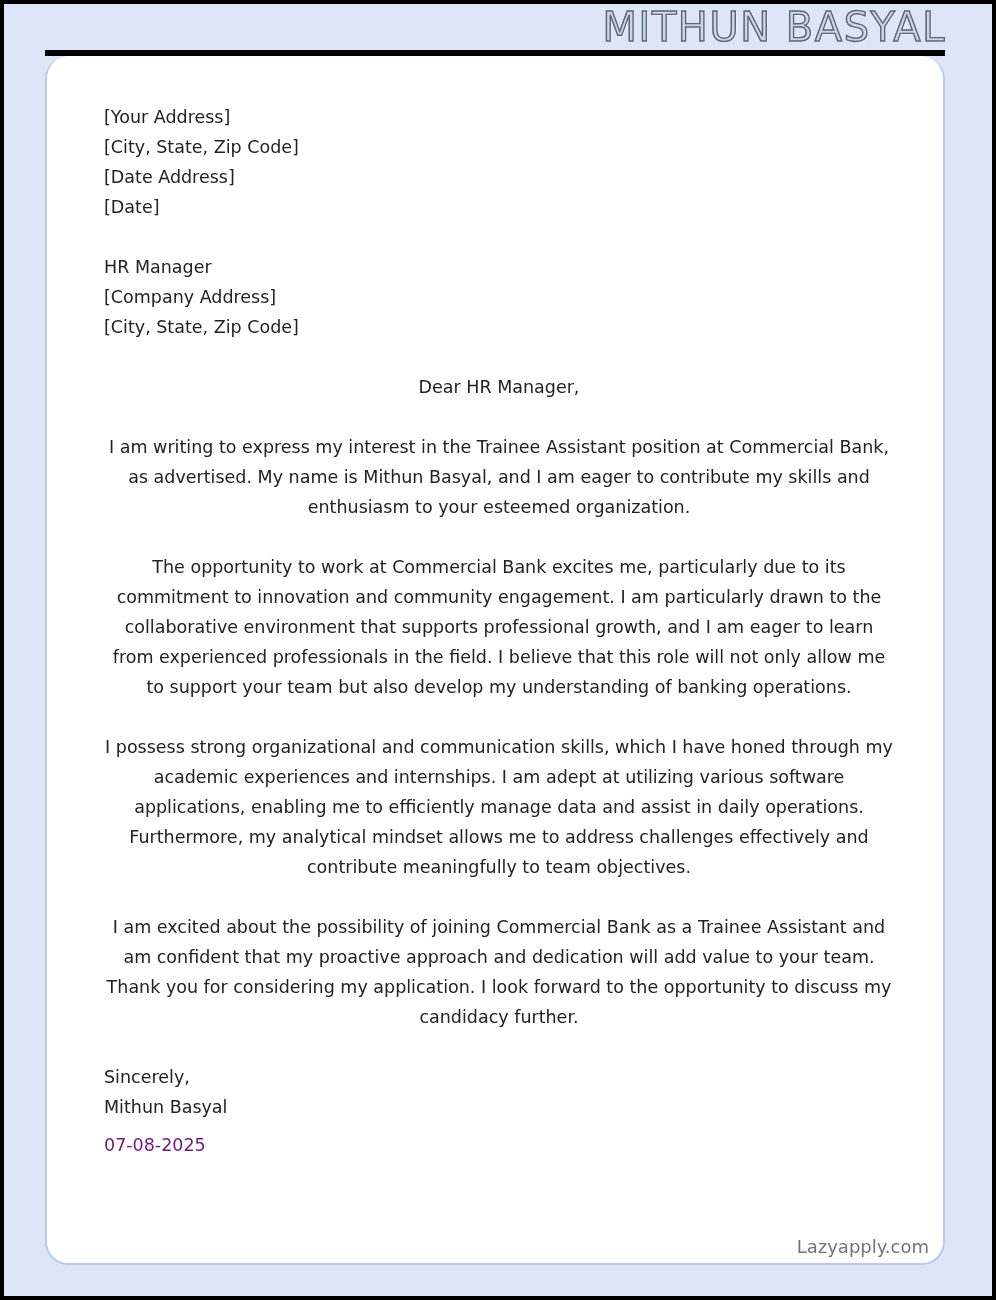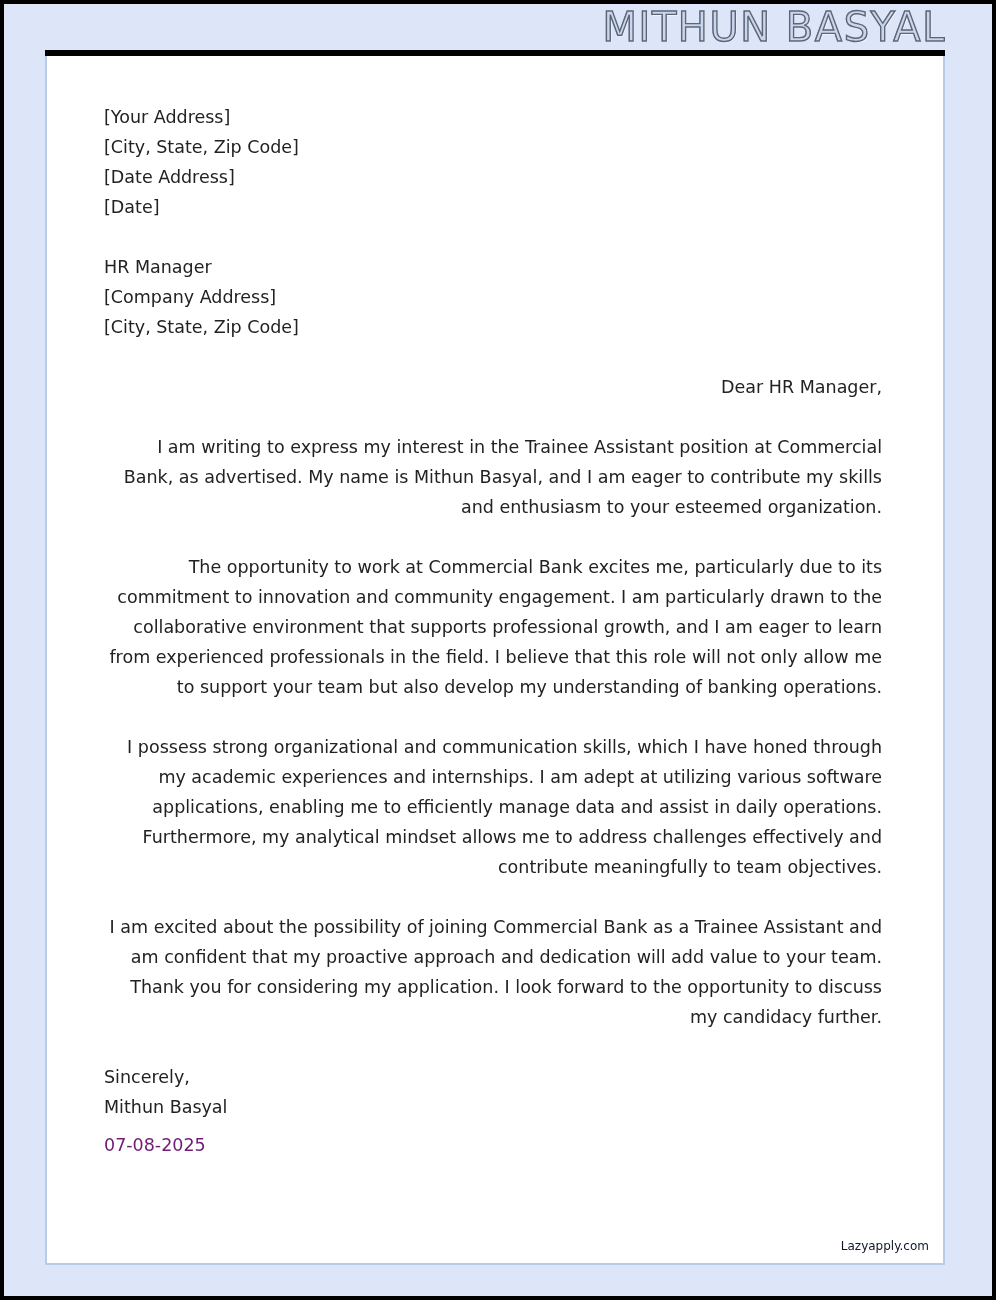--- a/index.html
+++ b/index.html
@@ -67,20 +67,21 @@
     left: 41px;
     top: 52px;
     width: 900px;
     height: 1209px;
     box-sizing: border-box;
     background: #ffffff;
     border-left: 2px solid #b9cbe8;
     border-right: 2px solid #b9cbe8;
     border-bottom: 2px solid #b9cbe8;
     overflow: hidden;
+    border-radius: 23px;
   }
 
   .letter-body {
     position: absolute;
     left: 57px;
     top: 46px;
     width: 790px;
     font-size: 17.5px;
     line-height: 30px;
     color: #222222;
@@ -91,40 +92,40 @@
     margin: 0 0 30px 0;
   }
   .block.tight {
     margin-bottom: 17px;
   }
   .line {
     display: block;
     white-space: pre;
   }
   .para {
-    margin: 0 12px 30px 0;
-    text-align: right;
+    margin: 0 0 30px 0;
+    text-align: center;
   }
   .sig-line {
     display: block;
   }
   .date-line {
     display: block;
     color: #701a75;
     margin-top: 8px;
   }
 
   
   .watermark {
     position: absolute;
     right: 14px;
     bottom: 8px;
-    font-size: 12px;
+    font-size: 18px;
     line-height: 17px;
-    color: #0f172a;
+    color: #737373;
     font-family: "DejaVu Sans", sans-serif;
   }
 </style>
 </head>
 <body>
 
 <div class="page">
 
   <div class="header-band">
     <div class="candidate-name">MITHUN BASYAL</div>

